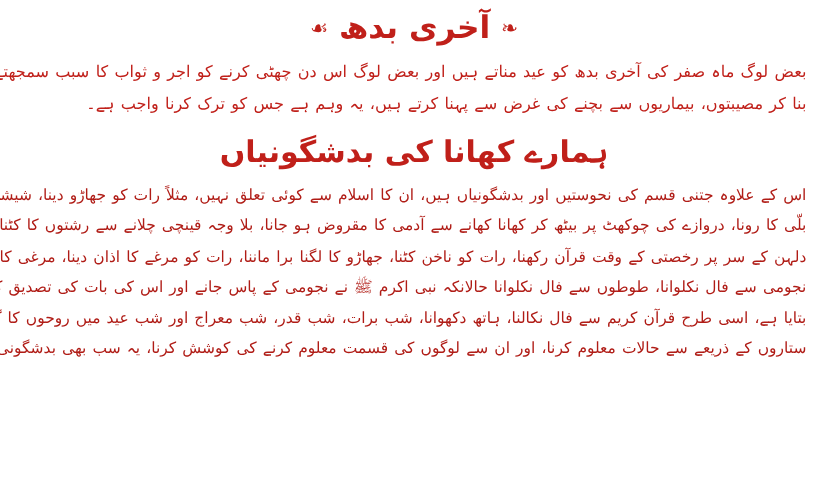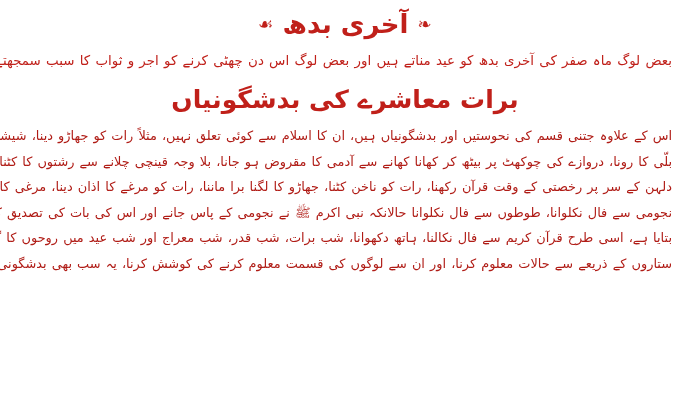--- a/index.html
+++ b/index.html
@@ -88,25 +88,26 @@
 <body>
 
 <div class="page">
 
   <div class="section">
     <div class="heading heading-1">
       <span class="ornament">❧</span><span>آخری بدھ</span><span class="ornament">☙</span>
     </div>
     <div class="body-text para-1">
       <span class="line">بعض لوگ ماہ صفر کی آخری بدھ کو عید مناتے ہیں اور بعض لوگ اس دن چھٹی کرنے کو اجر و ثواب کا سبب سمجھتے ہیں اور بعض لوگ تعویذ</span>
+      <span class="line">بنا کر مصیبتوں، بیماریوں سے بچنے کی غرض سے پہنا کرتے ہیں، یہ وہم ہے جس کو ترک کرنا واجب ہے۔</span>
     </div>
   </div>
 
   <div class="section">
-    <div class="heading heading-2">برات معاشرے کی بدشگونیاں</div>
+    <div class="heading heading-2">ہمارے کھانا کی بدشگونیاں</div>
     <div class="body-text para-2 dark">
       <span class="line">اس کے علاوہ جتنی قسم کی نحوستیں اور بدشگونیاں ہیں، ان کا اسلام سے کوئی تعلق نہیں، مثلاً رات کو جھاڑو دینا، شیشہ ٹوٹنا،</span>
       <span class="line">بلّی کا رونا، دروازے کی چوکھٹ پر بیٹھ کر کھانا کھانے سے آدمی کا مقروض ہو جانا، بلا وجہ قینچی چلانے سے رشتوں کا کٹنا، مرت بیائی لگ جانا،</span>
       <span class="line">دلہن کے سر پر رخصتی کے وقت قرآن رکھنا، رات کو ناخن کٹنا، جھاڑو کا لگنا برا ماننا، رات کو مرغے کا اذان دینا، مرغی کا اذان دینا،</span>
       <span class="line">نجومی سے فال نکلوانا، طوطوں سے فال نکلوانا حالانکہ نبی اکرم ﷺ نے نجومی کے پاس جانے اور اس کی بات کی تصدیق کرنے کو کفر</span>
       <span class="line">بتایا ہے، اسی طرح قرآن کریم سے فال نکالنا، ہاتھ دکھوانا، شب برات، شب قدر، شب معراج اور شب عید میں روحوں کا گھر کو لوٹنا،</span>
       <span class="line">ستاروں کے ذریعے سے حالات معلوم کرنا، اور ان سے لوگوں کی قسمت معلوم کرنے کی کوشش کرنا، یہ سب بھی بدشگونی ہے، اسی طرح کے</span>
     </div>
   </div>
 

